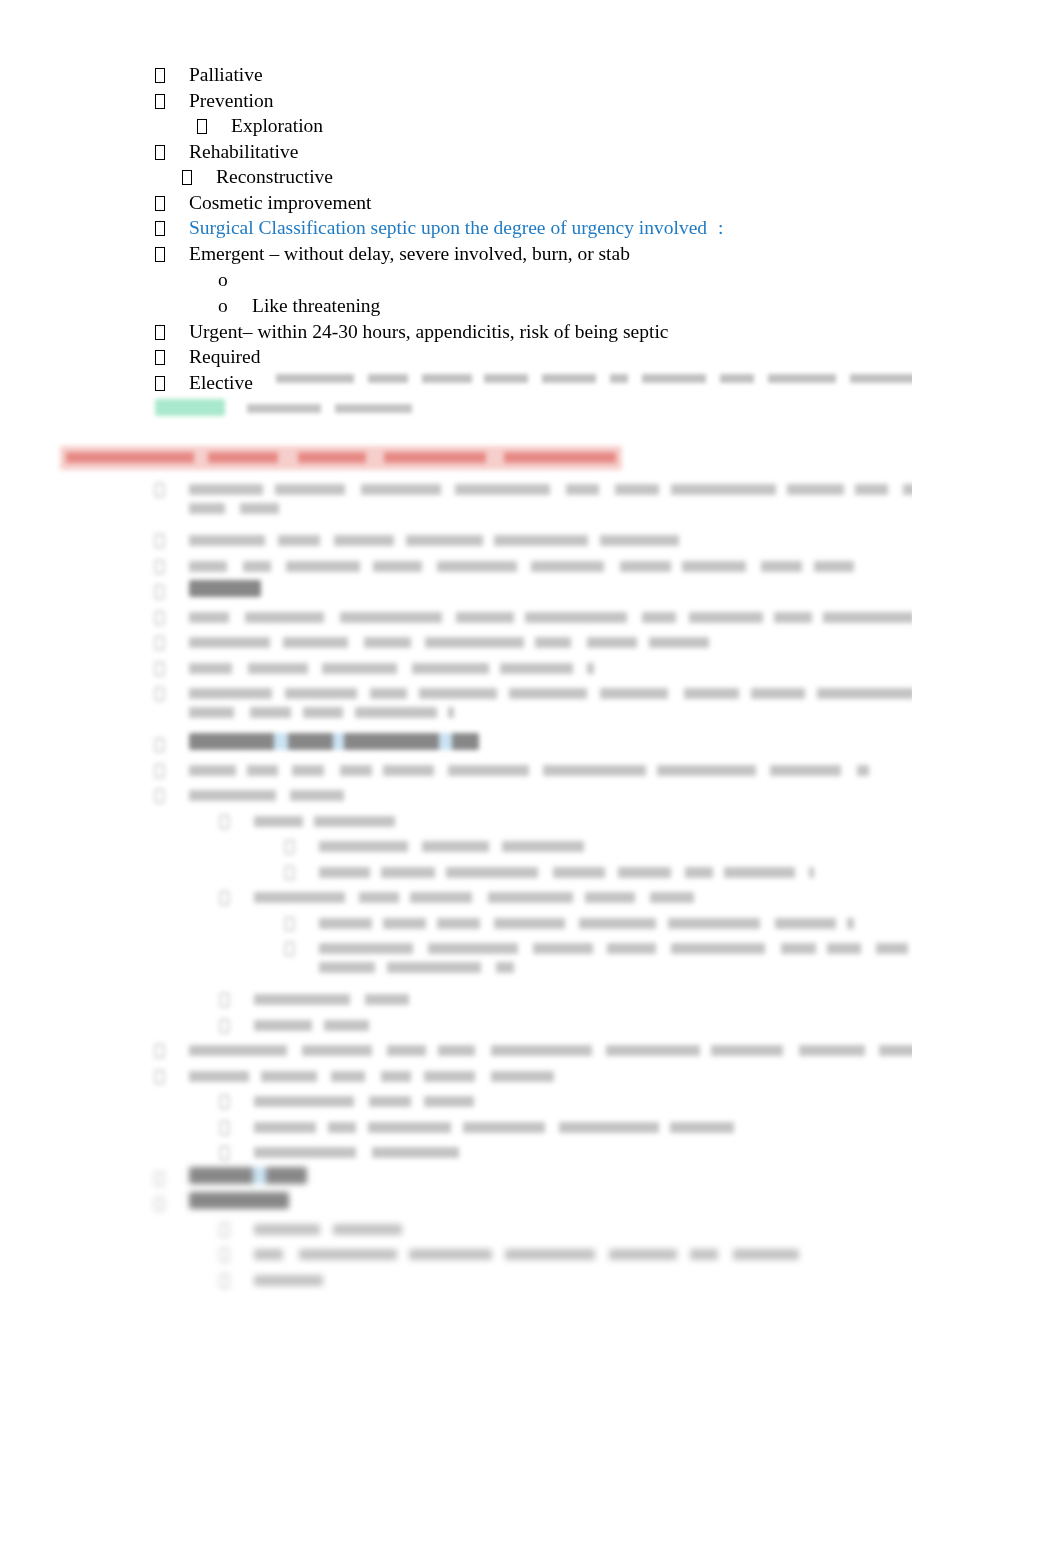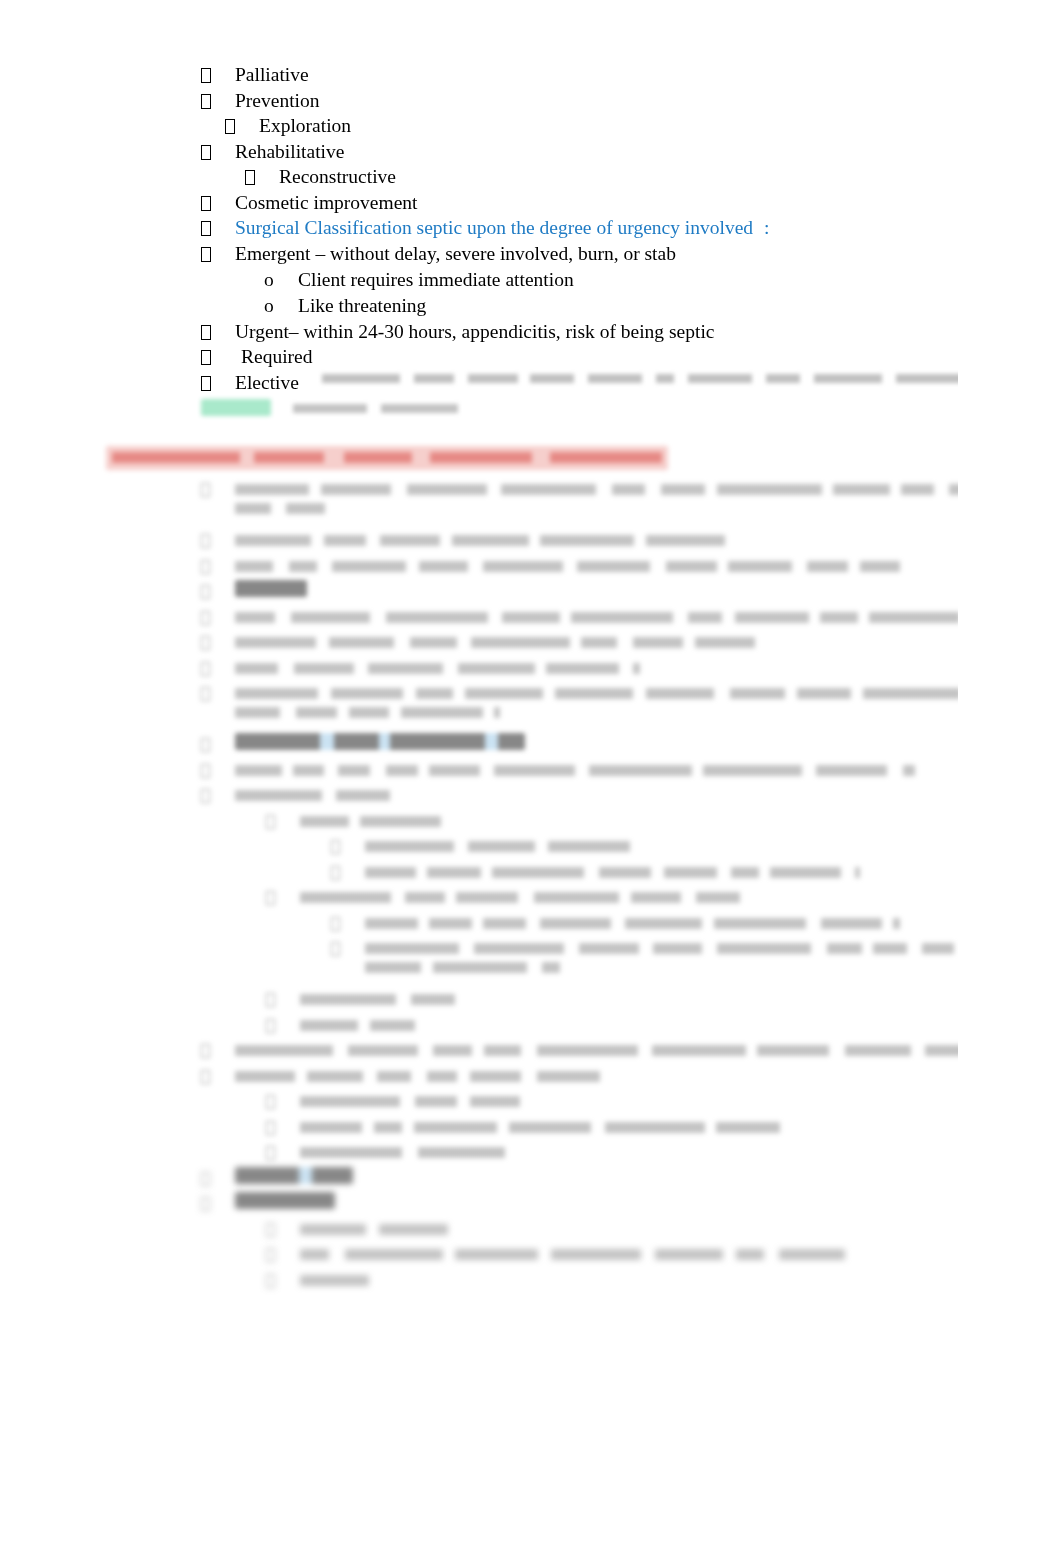--- a/index.html
+++ b/index.html
@@ -8,21 +8,20 @@
     padding: 0;
     background: #ffffff;
   }
   .page {
     position: relative;
     width: 912px;
     height: 1561px;
     background: #ffffff;
     font-family: "Liberation Serif", "DejaVu Serif", serif;
     overflow: hidden;
-    margin-left: 46px;
   }
 
   
   .line {
     position: absolute;
     display: flex;
     align-items: baseline;
     white-space: nowrap;
     font-size: 19.5px;
     line-height: 25.5px;
@@ -85,29 +84,29 @@
   <div>
 
     <div class="line" style="left:155px; top:62px;">
       <span class="bullet box"></span>
       <span class="txt c-black">Palliative</span>
     </div>
     <div class="line" style="left:155px; top:87.5px;">
       <span class="bullet box"></span>
       <span class="txt c-black">Prevention</span>
     </div>
-    <div class="line" style="left:155px; top:113px;padding-left:24px;">
+    <div class="line" style="left:173px; top:113px;padding-left:24px;">
       <span class="bullet box"></span>
       <span class="txt c-black">Exploration</span>
     </div>
     <div class="line" style="left:155px; top:138.5px;">
       <span class="bullet box"></span>
       <span class="txt c-black">Rehabilitative</span>
     </div>
-    <div class="line" style="left:155px; top:164px;padding-left:44px;">
+    <div class="line" style="left:138px; top:164px;padding-left:44px;">
       <span class="bullet box"></span>
       <span class="txt c-black">Reconstructive</span>
     </div>
     <div class="line" style="left:155px; top:189.5px;">
       <span class="bullet box"></span>
       <span class="txt c-black">Cosmetic improvement</span>
     </div>
 
     <div class="line" style="left:155px; top:215px;">
       <span class="bullet box"></span>
@@ -115,34 +114,33 @@
       <span class="txt c-blue" style="padding-left:11px;">:</span>
     </div>
 
     <div class="line" style="left:155px; top:241px;">
       <span class="bullet box"></span>
       <span class="txt c-green">Emergent</span>
       <span class="txt c-black" style="padding-left:5px;"> – without delay, severe involved, burn, or stab</span>
     </div>
     <div class="line" style="left:218px; top:267px;">
       <span class="bullet o">o</span>
-      <span class="txt c-black">Client requires immediate attention</span>
     </div>
     <div class="line" style="left:218px; top:292.5px;">
       <span class="bullet o">o</span>
       <span class="txt c-black">Like threatening</span>
     </div>
 
     <div class="line" style="left:155px; top:318.5px;">
       <span class="bullet box"></span>
       <span class="txt c-green">Urgent</span>
       <span class="txt c-black"> – within 24-30 hours, appendicitis, risk of being septic</span>
     </div>
 
-    <div class="line" style="left:155px; top:344px;gap:6px;">
+    <div class="line" style="left:155px; top:344px;">
       <span class="bullet box"></span>
       <span class="txt c-green">Required</span>
     </div>
 
     <div class="line" style="left:155px; top:369.5px;">
       <span class="bullet box"></span>
       <span class="txt c-green">Elective</span>
     </div>
   </div>
 

